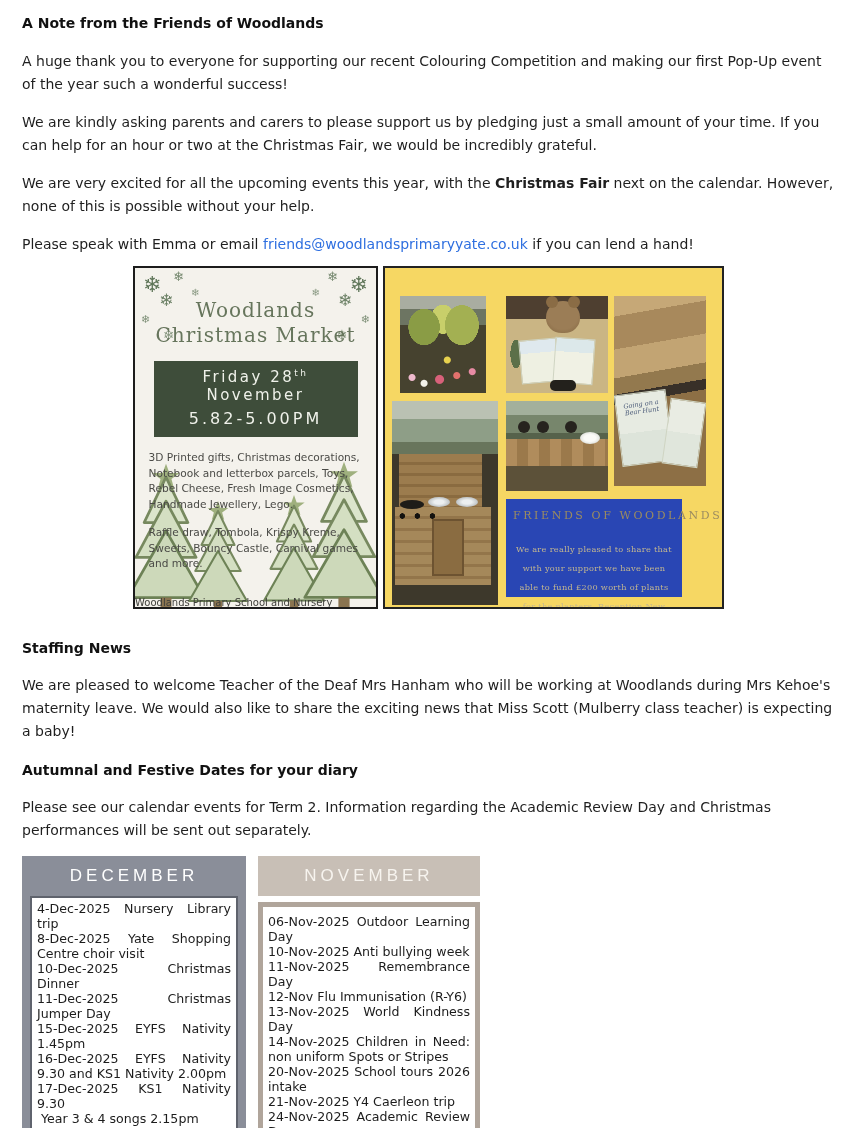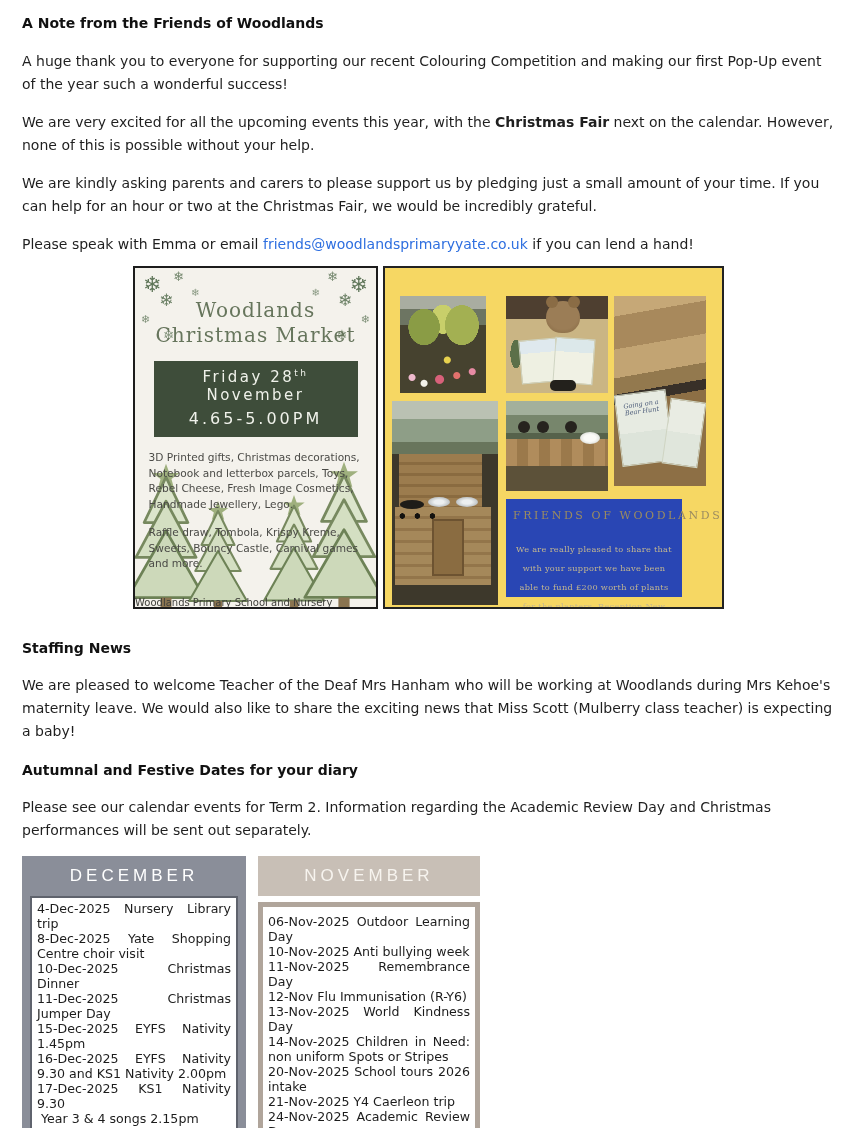--- a/index.html
+++ b/index.html
@@ -162,25 +162,25 @@
 
 <div class="page">
 
   <h3 class="doc-heading">A Note from the Friends of Woodlands</h3>
 
   <p class="doc-para">
     <span>A huge thank you to everyone for supporting our recent Colouring Competition and making our first Pop-Up event of the year such a wonderful success!</span>
   </p>
 
   <p class="doc-para">
+    <span>We are kindly asking parents and carers to please support us by pledging just a small amount of your time. If you can help for an hour or two at the Christmas Fair, we would be incredibly grateful.</span>
+  </p>
+
+  <p class="doc-para">
     <span>We are very excited for all the upcoming events this year, with the </span><span class="bold-inline">Christmas Fair</span><span> next on the calendar. However, none of this is possible without your help.</span>
-  </p>
-
-  <p class="doc-para">
-    <span>We are kindly asking parents and carers to please support us by pledging just a small amount of your time. If you can help for an hour or two at the Christmas Fair, we would be incredibly grateful.</span>
   </p>
 
   <p class="doc-para">
     <span>Please speak with Emma or email </span><a class="email-link">friends@woodlandsprimaryyate.co.uk</a><span> if you can lend a hand!</span>
   </p>
 
   <div class="images-row">
 
     <div class="poster">
       <div class="corner-deco left">
@@ -200,21 +200,21 @@
         <span>❄</span>
       </div>
 
       <div class="poster-title">
         <div>Woodlands</div>
         <div>Christmas Market</div>
       </div>
 
       <div class="poster-banner">
         <div class="banner-date"><span>Friday 28</span><sup>th</sup><span> November</span></div>
-        <div class="banner-time">4.65-5.00PM</div>
+        <div class="banner-time">5.82-5.00PM</div>
       </div>
 
       <div class="poster-body">3D Printed gifts, Christmas decorations, Notebook and letterbox parcels, Toys, Rebel Cheese, Fresh Image Cosmetics, Handmade Jewellery, Lego.</div>
       <div class="poster-body">Raffle draw, Tombola, Krispy Kreme, Sweets, Bouncy Castle, Carnival games and more.</div>
 
       <div class="poster-address">
 
       <div class="addr-line">Woodlands Primary School and Nursery</div>
           <div class="addr-line">Sundridge Kreme</div>
         </div>

